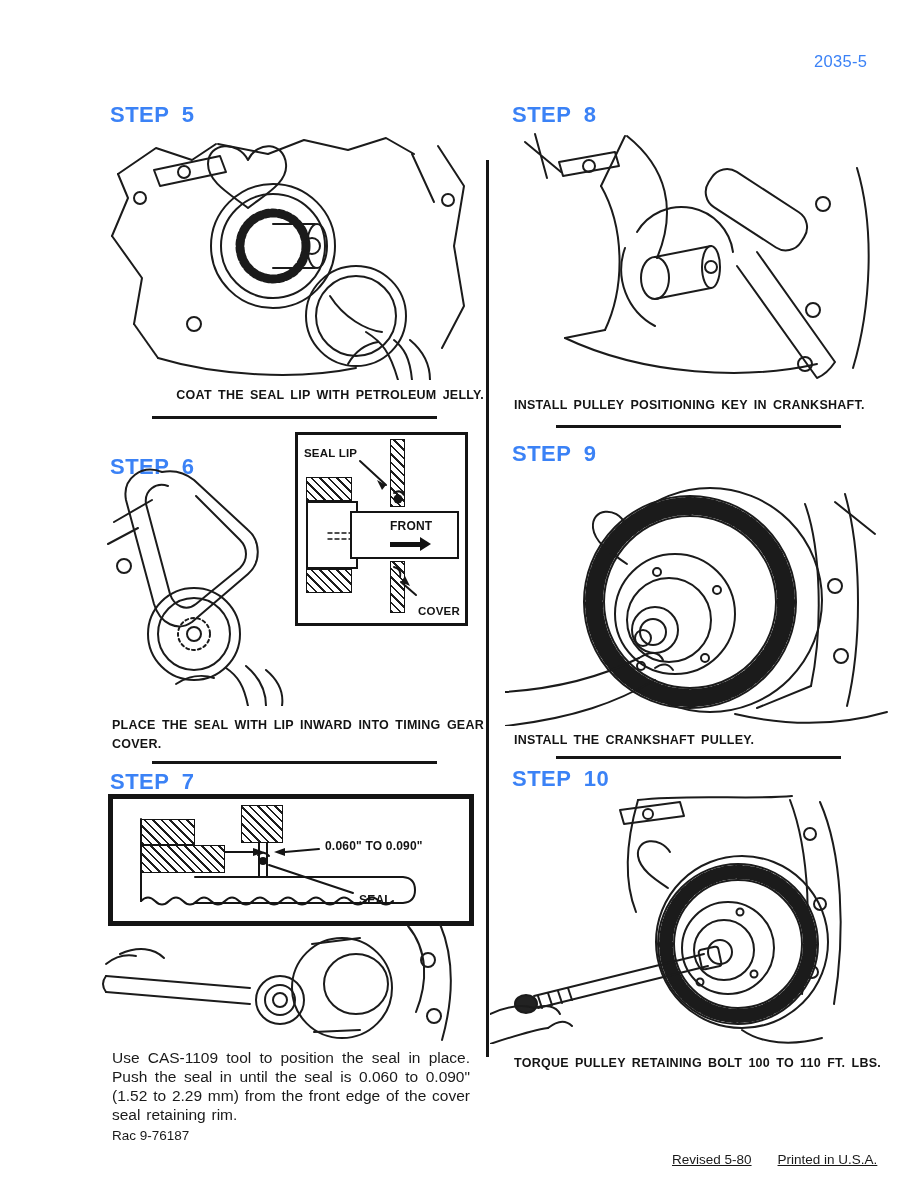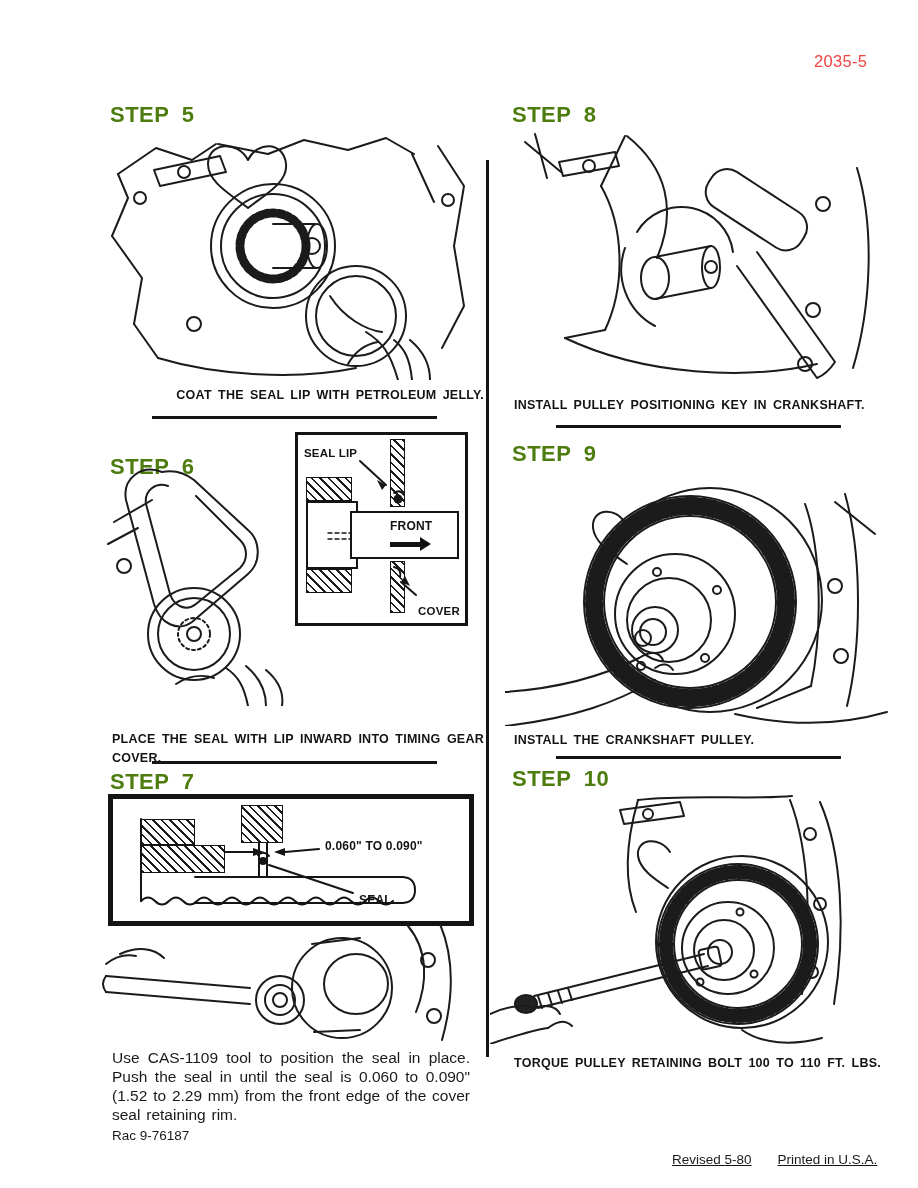--- a/index.html
+++ b/index.html
@@ -4,35 +4,35 @@
 <style>
   html,body{margin:0;padding:0;background:#e8e8e6;}
   #page{
     position:relative;width:918px;height:1188px;margin:0 auto;
     background:#ffffff;color:#161616;overflow:hidden;
     font-family:"Liberation Sans", sans-serif;
   }
   .abs{position:absolute;}
   .step-heading{
     font-size:22px;font-weight:700;letter-spacing:.5px;word-spacing:6px;
-    color:#4d7c0f;white-space:nowrap;
+    color:#3b82f6;white-space:nowrap;
   }
   .caption{
     font-size:12.5px;font-weight:700;letter-spacing:.25px;word-spacing:2.5px;
     color:#141414;line-height:1.55;
   }
   .caption.justify{text-align:justify;}
   .rule{height:3px;background:#151515;}
   .vdivider{width:3px;background:#151515;}
   .body-text{
     font-size:15.5px;font-weight:400;line-height:19px;color:#1a1a1a;
     text-align:justify;word-spacing:1.5px;
   }
   .footer-text{font-size:13.5px;color:#1a1a1a;white-space:nowrap;}
-  .page-number{font-size:16.5px;color:#ef4444;letter-spacing:.3px;}
+  .page-number{font-size:16.5px;color:#3b82f6;letter-spacing:.3px;}
   svg.art{display:block;}
   svg.art *{vector-effect:non-scaling-stroke;}
   .inset{
     background:#fff;border:3px solid #141414;position:absolute;
   }
   .inset-thick{border-width:5px;}
   .hatch{
     position:absolute;
     background:repeating-linear-gradient(45deg,#1d1d1d 0 1.6px,#ffffff 1.6px 6px);
     border:1.5px solid #141414;box-sizing:border-box;
@@ -140,21 +140,21 @@
         <path d="M30,98 h22 m-22,6 h22" stroke-dasharray="4 3" stroke-width="1.4"></path>
         <circle cx="100" cy="64" r="4.5" fill="#151515" stroke="none"></circle>
         <path d="M96,58 q6,-4 10,2"></path>
         <line x1="118" y1="160" x2="103" y2="147"></line>
         <path d="M103,147 L112,151 L107,141 Z" fill="#151515" stroke="none"></path>
         <path d="M96,132 q8,2 6,10"></path>
       </g>
     </svg>
   </div>
 
-  <div class="abs caption justify" style="left:112px;top:716px;width:372px;margin-top:14px;">PLACE THE SEAL WITH LIP INWARD INTO TIMING GEAR COVER.</div>
+  <div class="abs caption justify" style="left:112px;top:716px;width:372px;">PLACE THE SEAL WITH LIP INWARD INTO TIMING GEAR COVER.</div>
 
   <div class="abs rule" style="left:152px;top:761px;width:285px;"></div>
 
   <div class="abs step-heading" style="left:110px;top:769px;">STEP 7</div>
 
   <div class="inset inset-thick" style="left:108px;top:794px;width:356px;height:122px;">
     <div class="hatch" style="left:28px;top:20px;width:54px;height:26px;"></div>
     <div class="hatch" style="left:28px;top:46px;width:84px;height:28px;"></div>
     <div class="hatch" style="left:128px;top:6px;width:42px;height:38px;"></div>
     <div class="inset-label" style="left:212px;top:40px;font-size:12px;">0.060" TO 0.090"</div>

